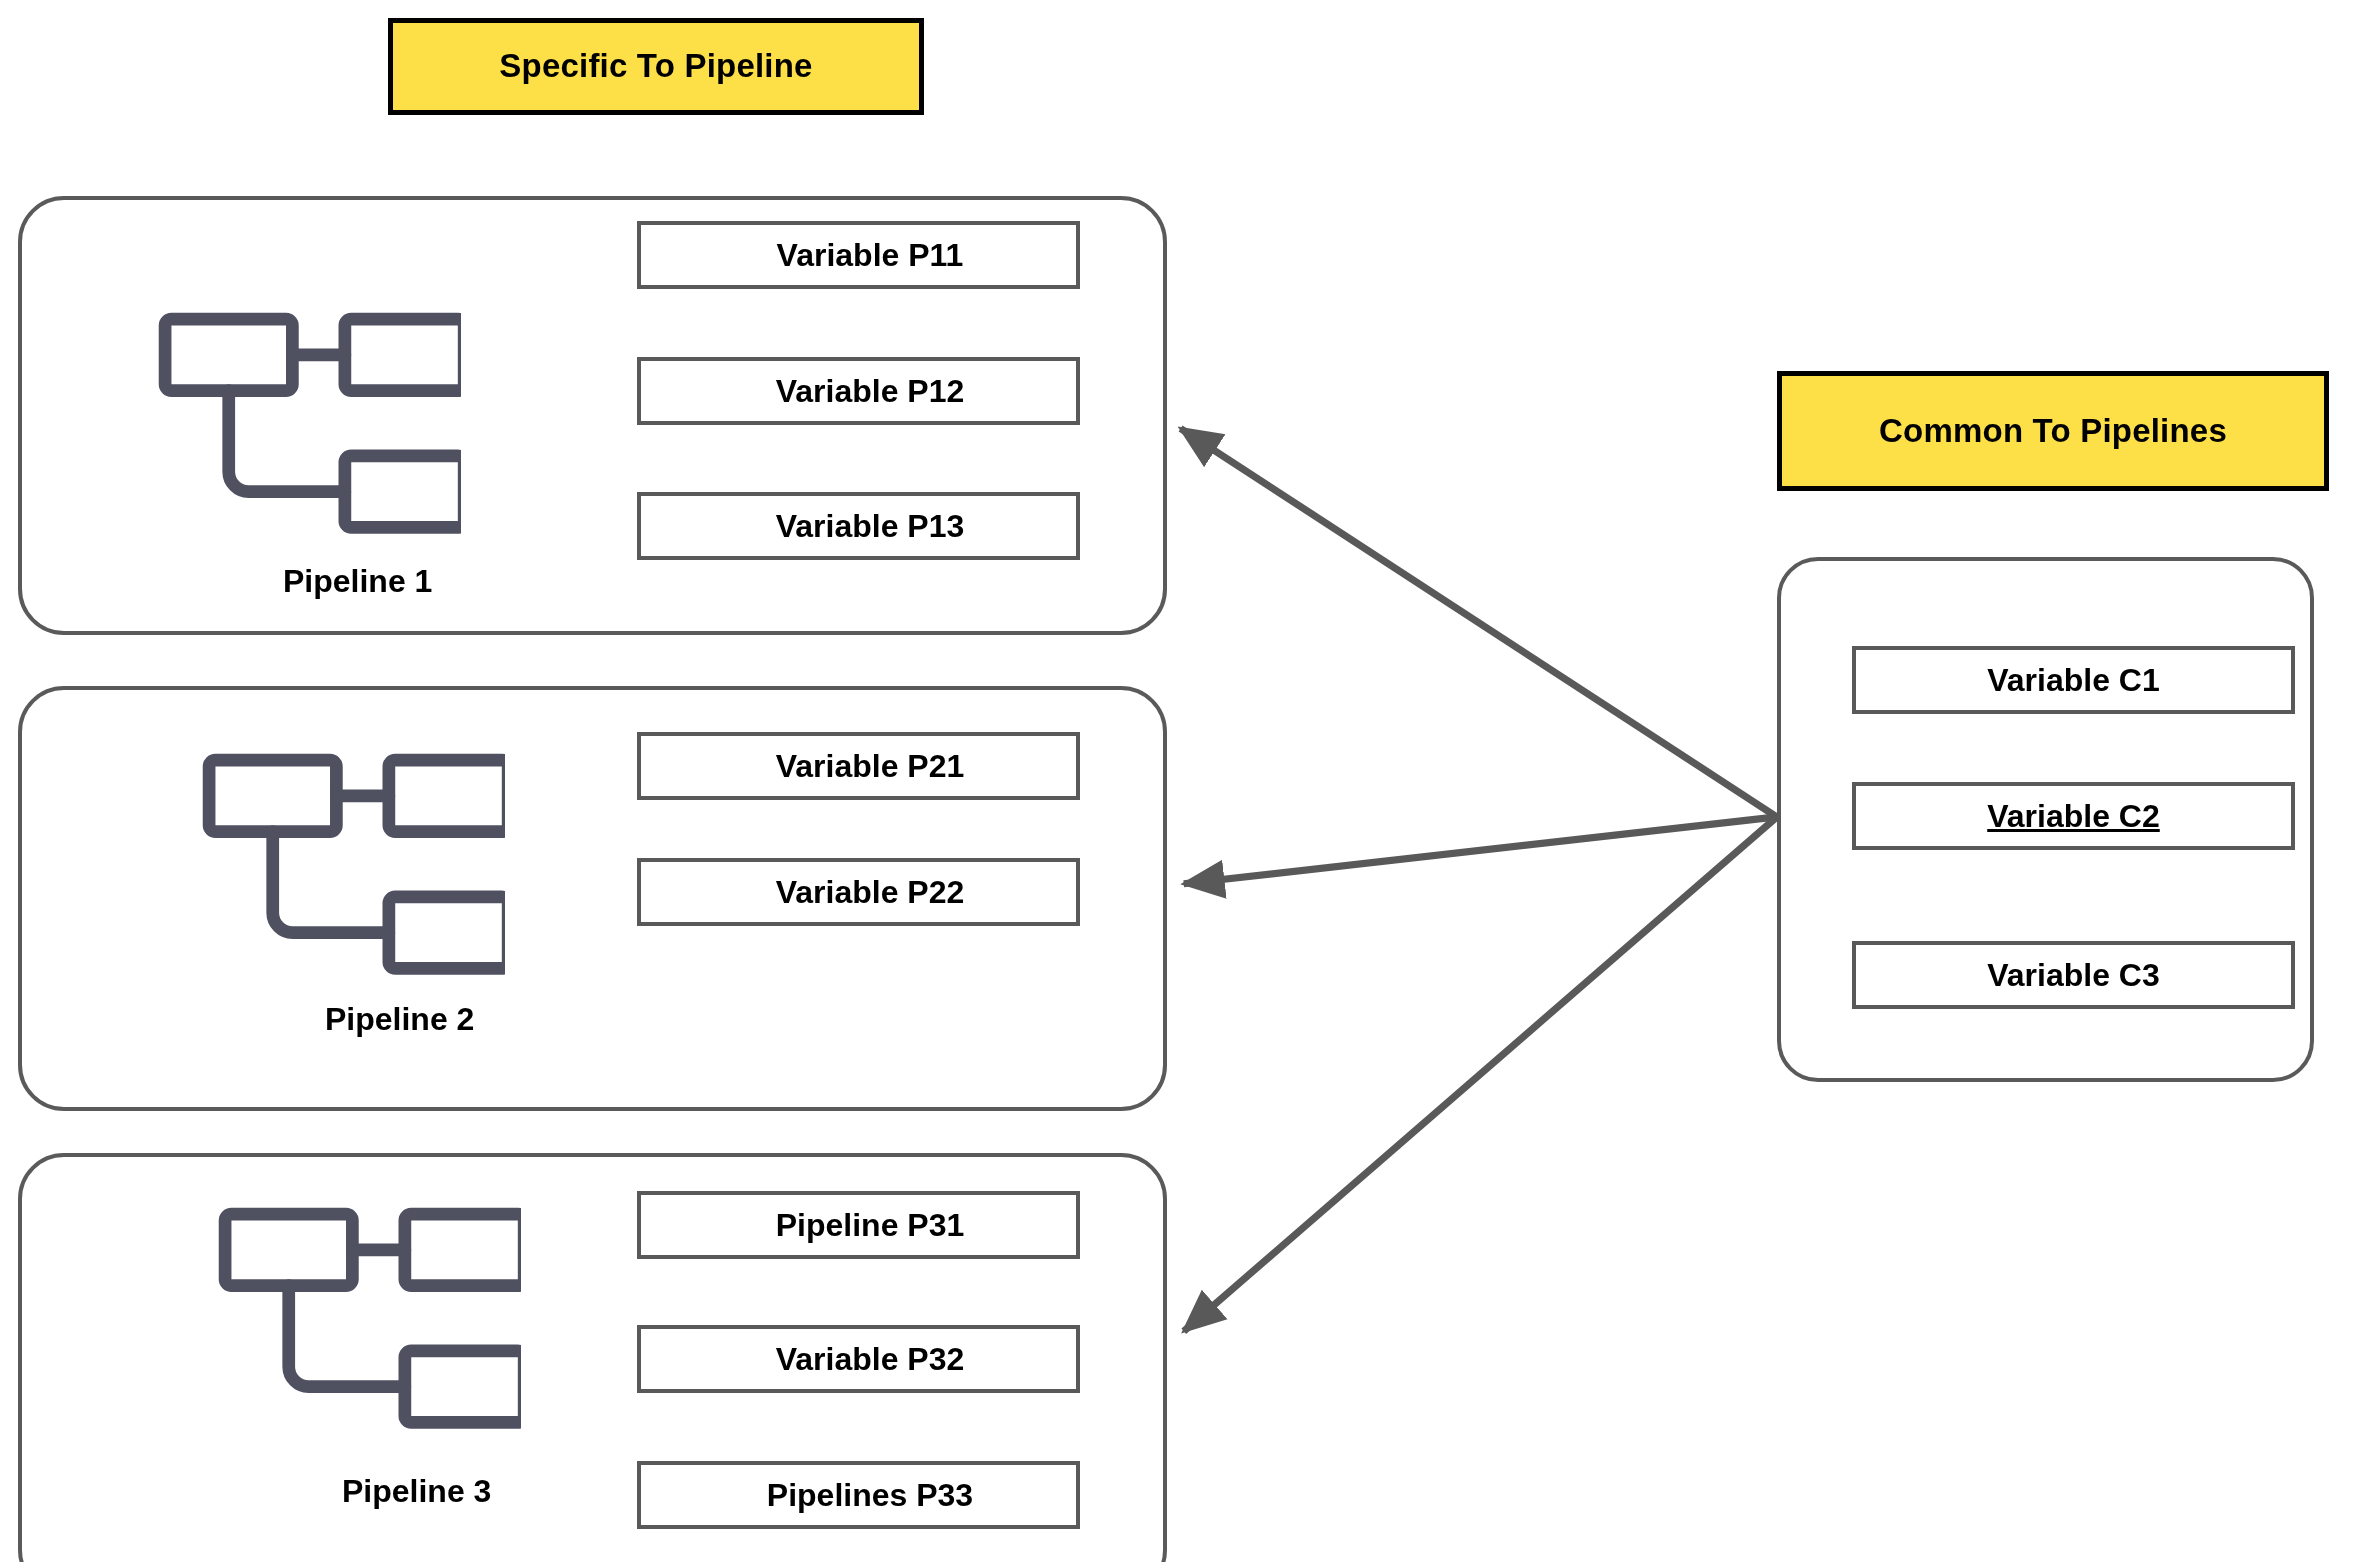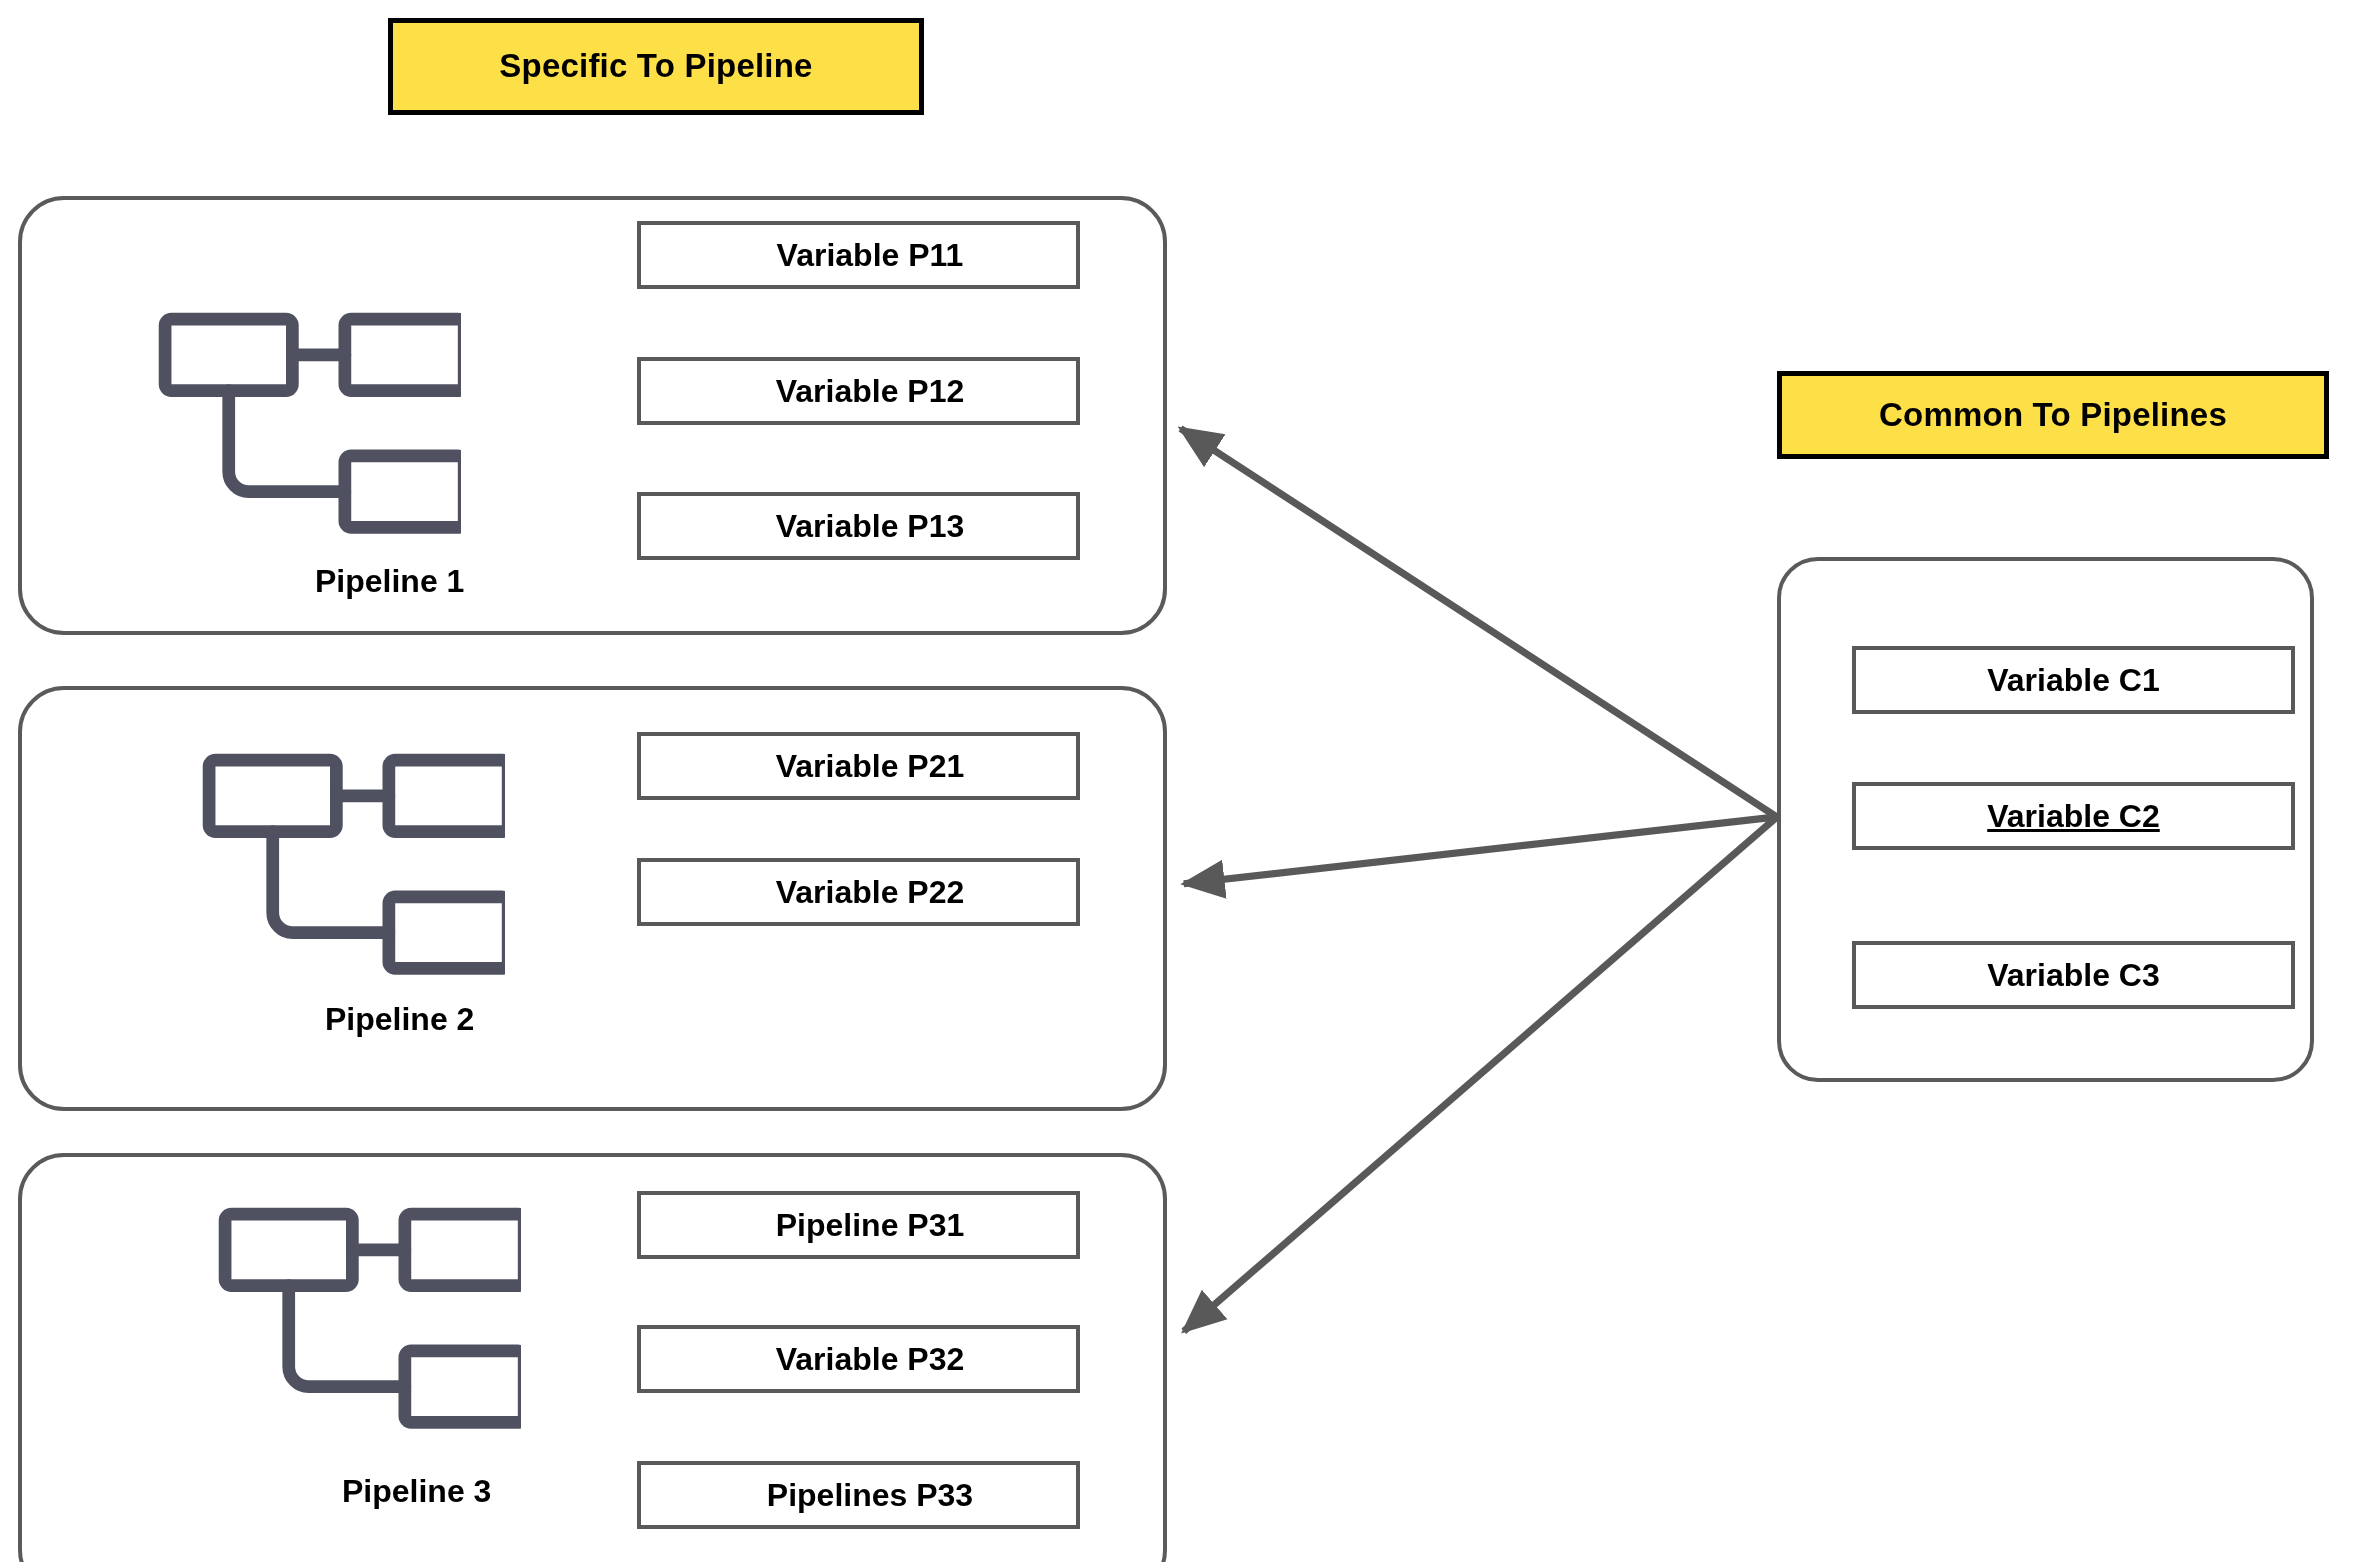--- a/index.html
+++ b/index.html
@@ -29,21 +29,21 @@
     box-sizing: border-box;
   }
   .header-box .header-label {
     font-size: 33px;
     font-weight: bold;
     color: #000000;
     letter-spacing: 0.2px;
     white-space: nowrap;
   }
   #header-specific { left: 388px;  top: 17.5px;  width: 536px; height: 97px; }
-  #header-common   { left: 1777px; top: 371px; width: 552px; height: 88px; }
+  #header-common   { left: 1777px; top: 371px; width: 552px; height: 120px; }
 
   
   .panel {
     position: absolute;
     border: 4.8px solid #5a5a5a;
     border-radius: 46px;
     background: #ffffff;
     box-sizing: border-box;
   }
   #panel-pipeline-1 { left: 17.5px; top: 196px;  width: 1149px; height: 439px; }
@@ -113,21 +113,21 @@
     <svg viewBox="0 0 440 350" width="350" height="279" aria-hidden="true">
       <g fill="none" stroke="#4f5160" stroke-width="16" stroke-linejoin="round" stroke-linecap="round">
         <rect x="68" y="50" width="160" height="90" rx="8"></rect>
         <rect x="294" y="50" width="150" height="90" rx="8"></rect>
         <rect x="294" y="222" width="150" height="90" rx="8"></rect>
         <path d="M228 95 H294"></path>
         <path d="M148 140 V242 a25 25 0 0 0 25 25 H294"></path>
       </g>
     </svg>
   </div>
-  <div class="pipeline-caption" style="left:283px; top:563px;margin-left:32px;">Pipeline 1</div>
+  <div class="pipeline-caption" style="left:283px; top:563px;">Pipeline 1</div>
 
   <div class="var-box var-p" style="top:221px;">
     <span class="var-label">Variable P11</span>
   </div>
   <div class="var-box var-p" style="top:357px;">
     <span class="var-label">Variable P12</span>
   </div>
   <div class="var-box var-p" style="top:492px;">
     <span class="var-label">Variable P13</span>
   </div>

